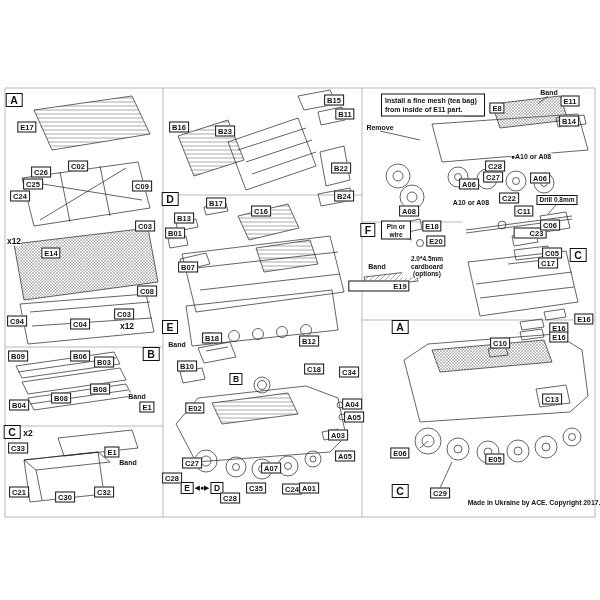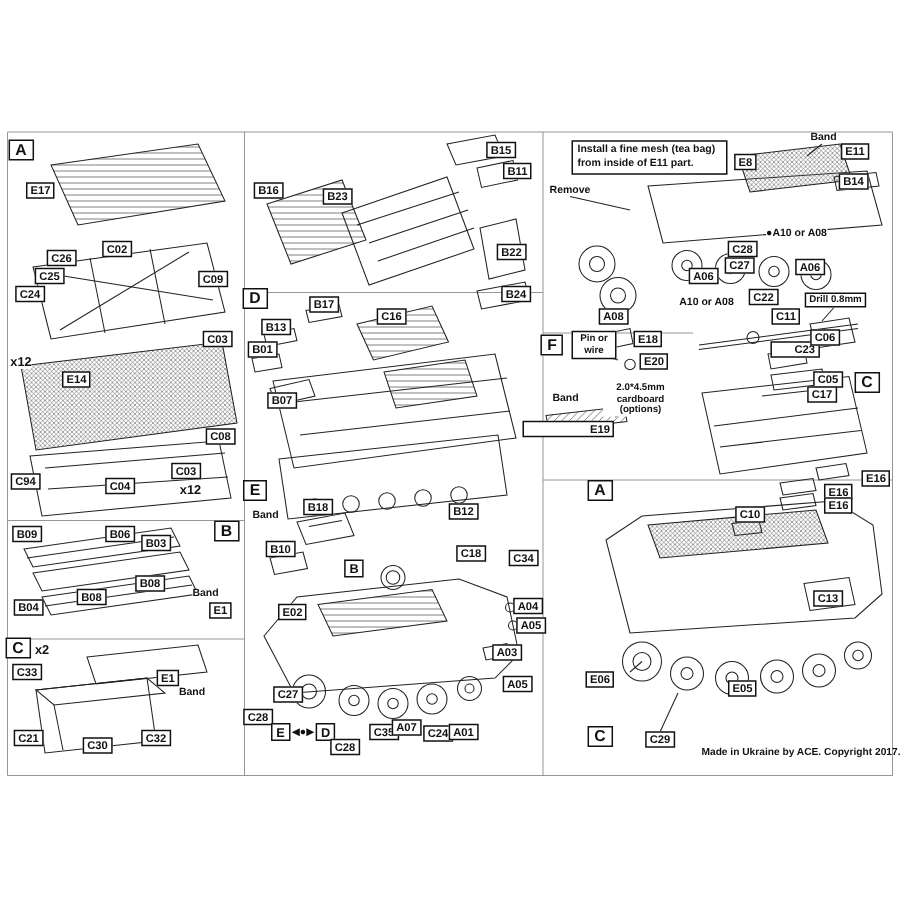--- a/index.html
+++ b/index.html
@@ -272,21 +272,21 @@
       <div class="lb part" style="left: 354px; top: 417px;">A05</div>
       <div class="lb part" style="left: 338px; top: 435px;">A03</div>
       <div class="lb part" style="left: 345px; top: 456px;">A05</div>
       <div class="lb part" style="left: 192px; top: 463px;">C27</div>
       <div class="lb part" style="left: 172px; top: 478px;">C28</div>
       <div class="lb sec2" style="left: 187px; top: 488px;">E</div>
       <div class="lb glyph" style="left: 202px; top: 488px;">◀●▶</div>
       <div class="lb sec2" style="left: 217px; top: 488px;">D</div>
       <div class="lb part" style="left: 230px; top: 498px;">C28</div>
       <div class="lb part" style="left: 256px; top: 488px;">C35</div>
-      <div class="lb part" style="left: 271px; top: 485px;">A07</div>
+      <div class="lb part" style="left: 271px; top: 468px;">A07</div>
       <div class="lb part" style="left: 292px; top: 489px;">C24</div>
       <div class="lb part" style="left: 309px; top: 488px;">A01</div>
       <div class="lb text" style="left: 549px; top: 92px;">Band</div>
       <div class="lb part" style="left: 570px; top: 101px;">E11</div>
       <div class="lb part" style="left: 497px; top: 108px;">E8</div>
       <div class="lb part" style="left: 473px; top: 111px;">C03</div>
       <div class="lb part" style="left: 569px; top: 121px;">B14</div>
       <div class="lb text" style="left: 380px; top: 127px;">Remove</div>
       <div class="lb text" style="left: 531px; top: 156px;">●A10 or A08</div>
       <div class="lb part" style="left: 495px; top: 166px;">C28</div>

